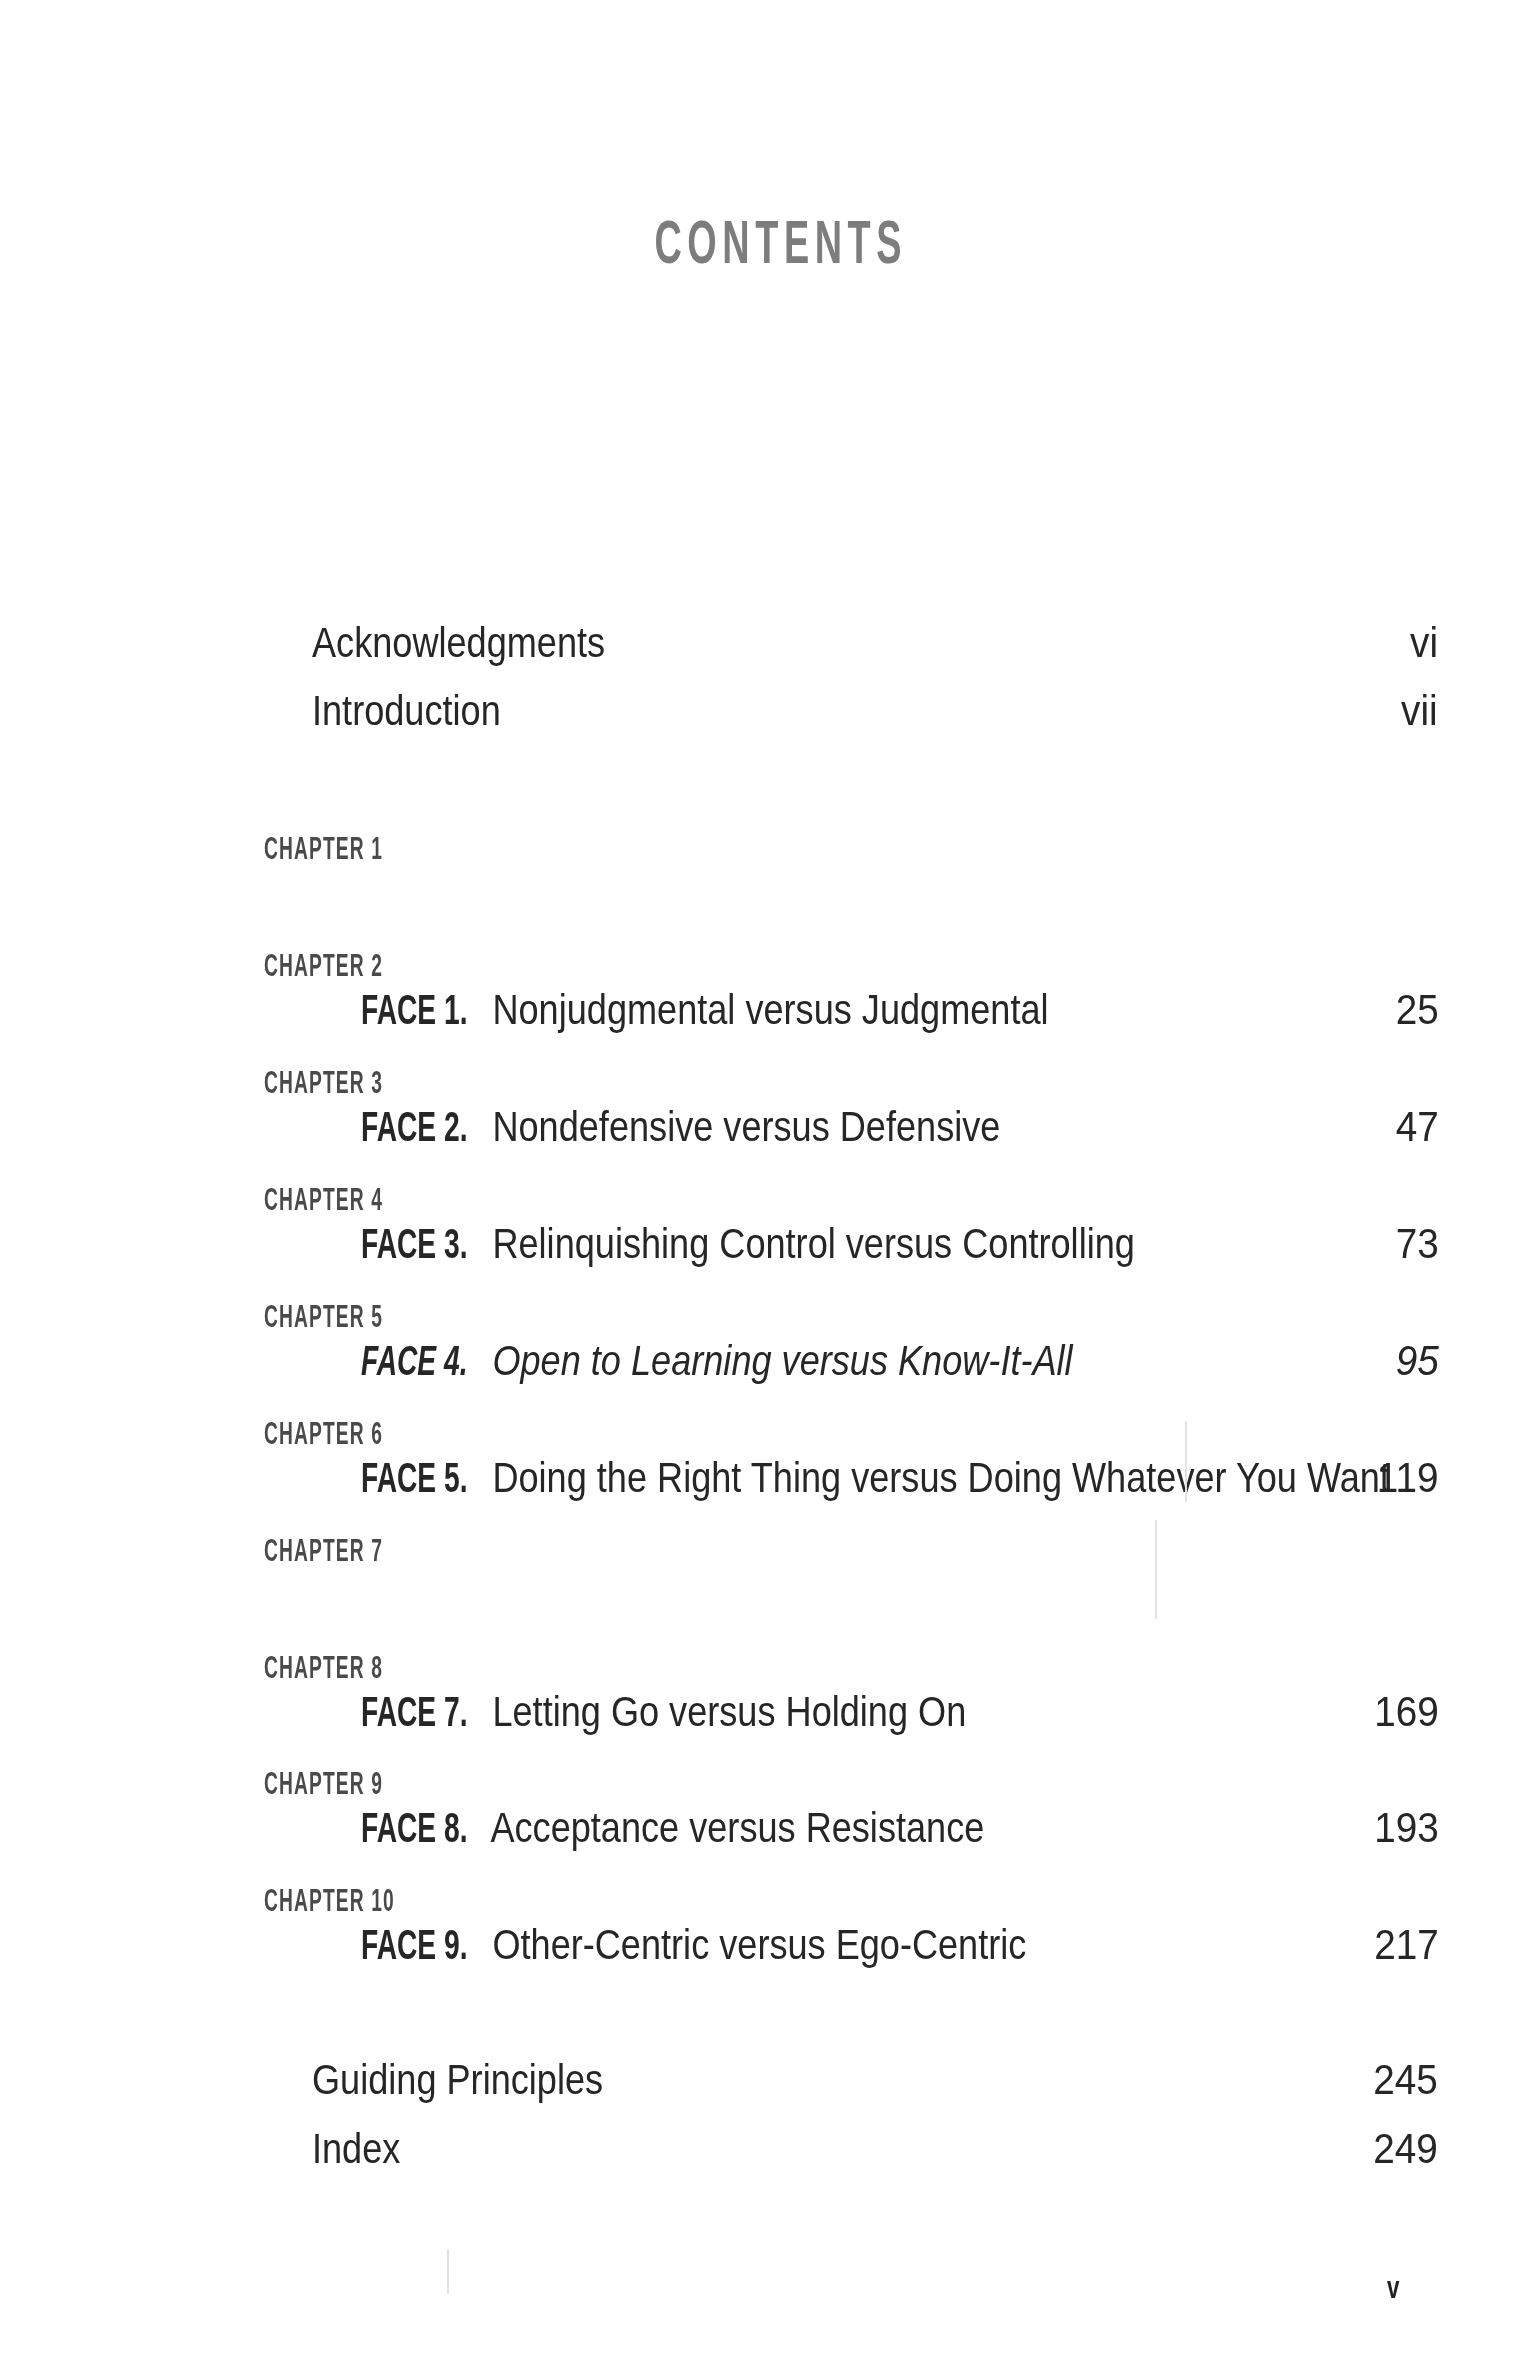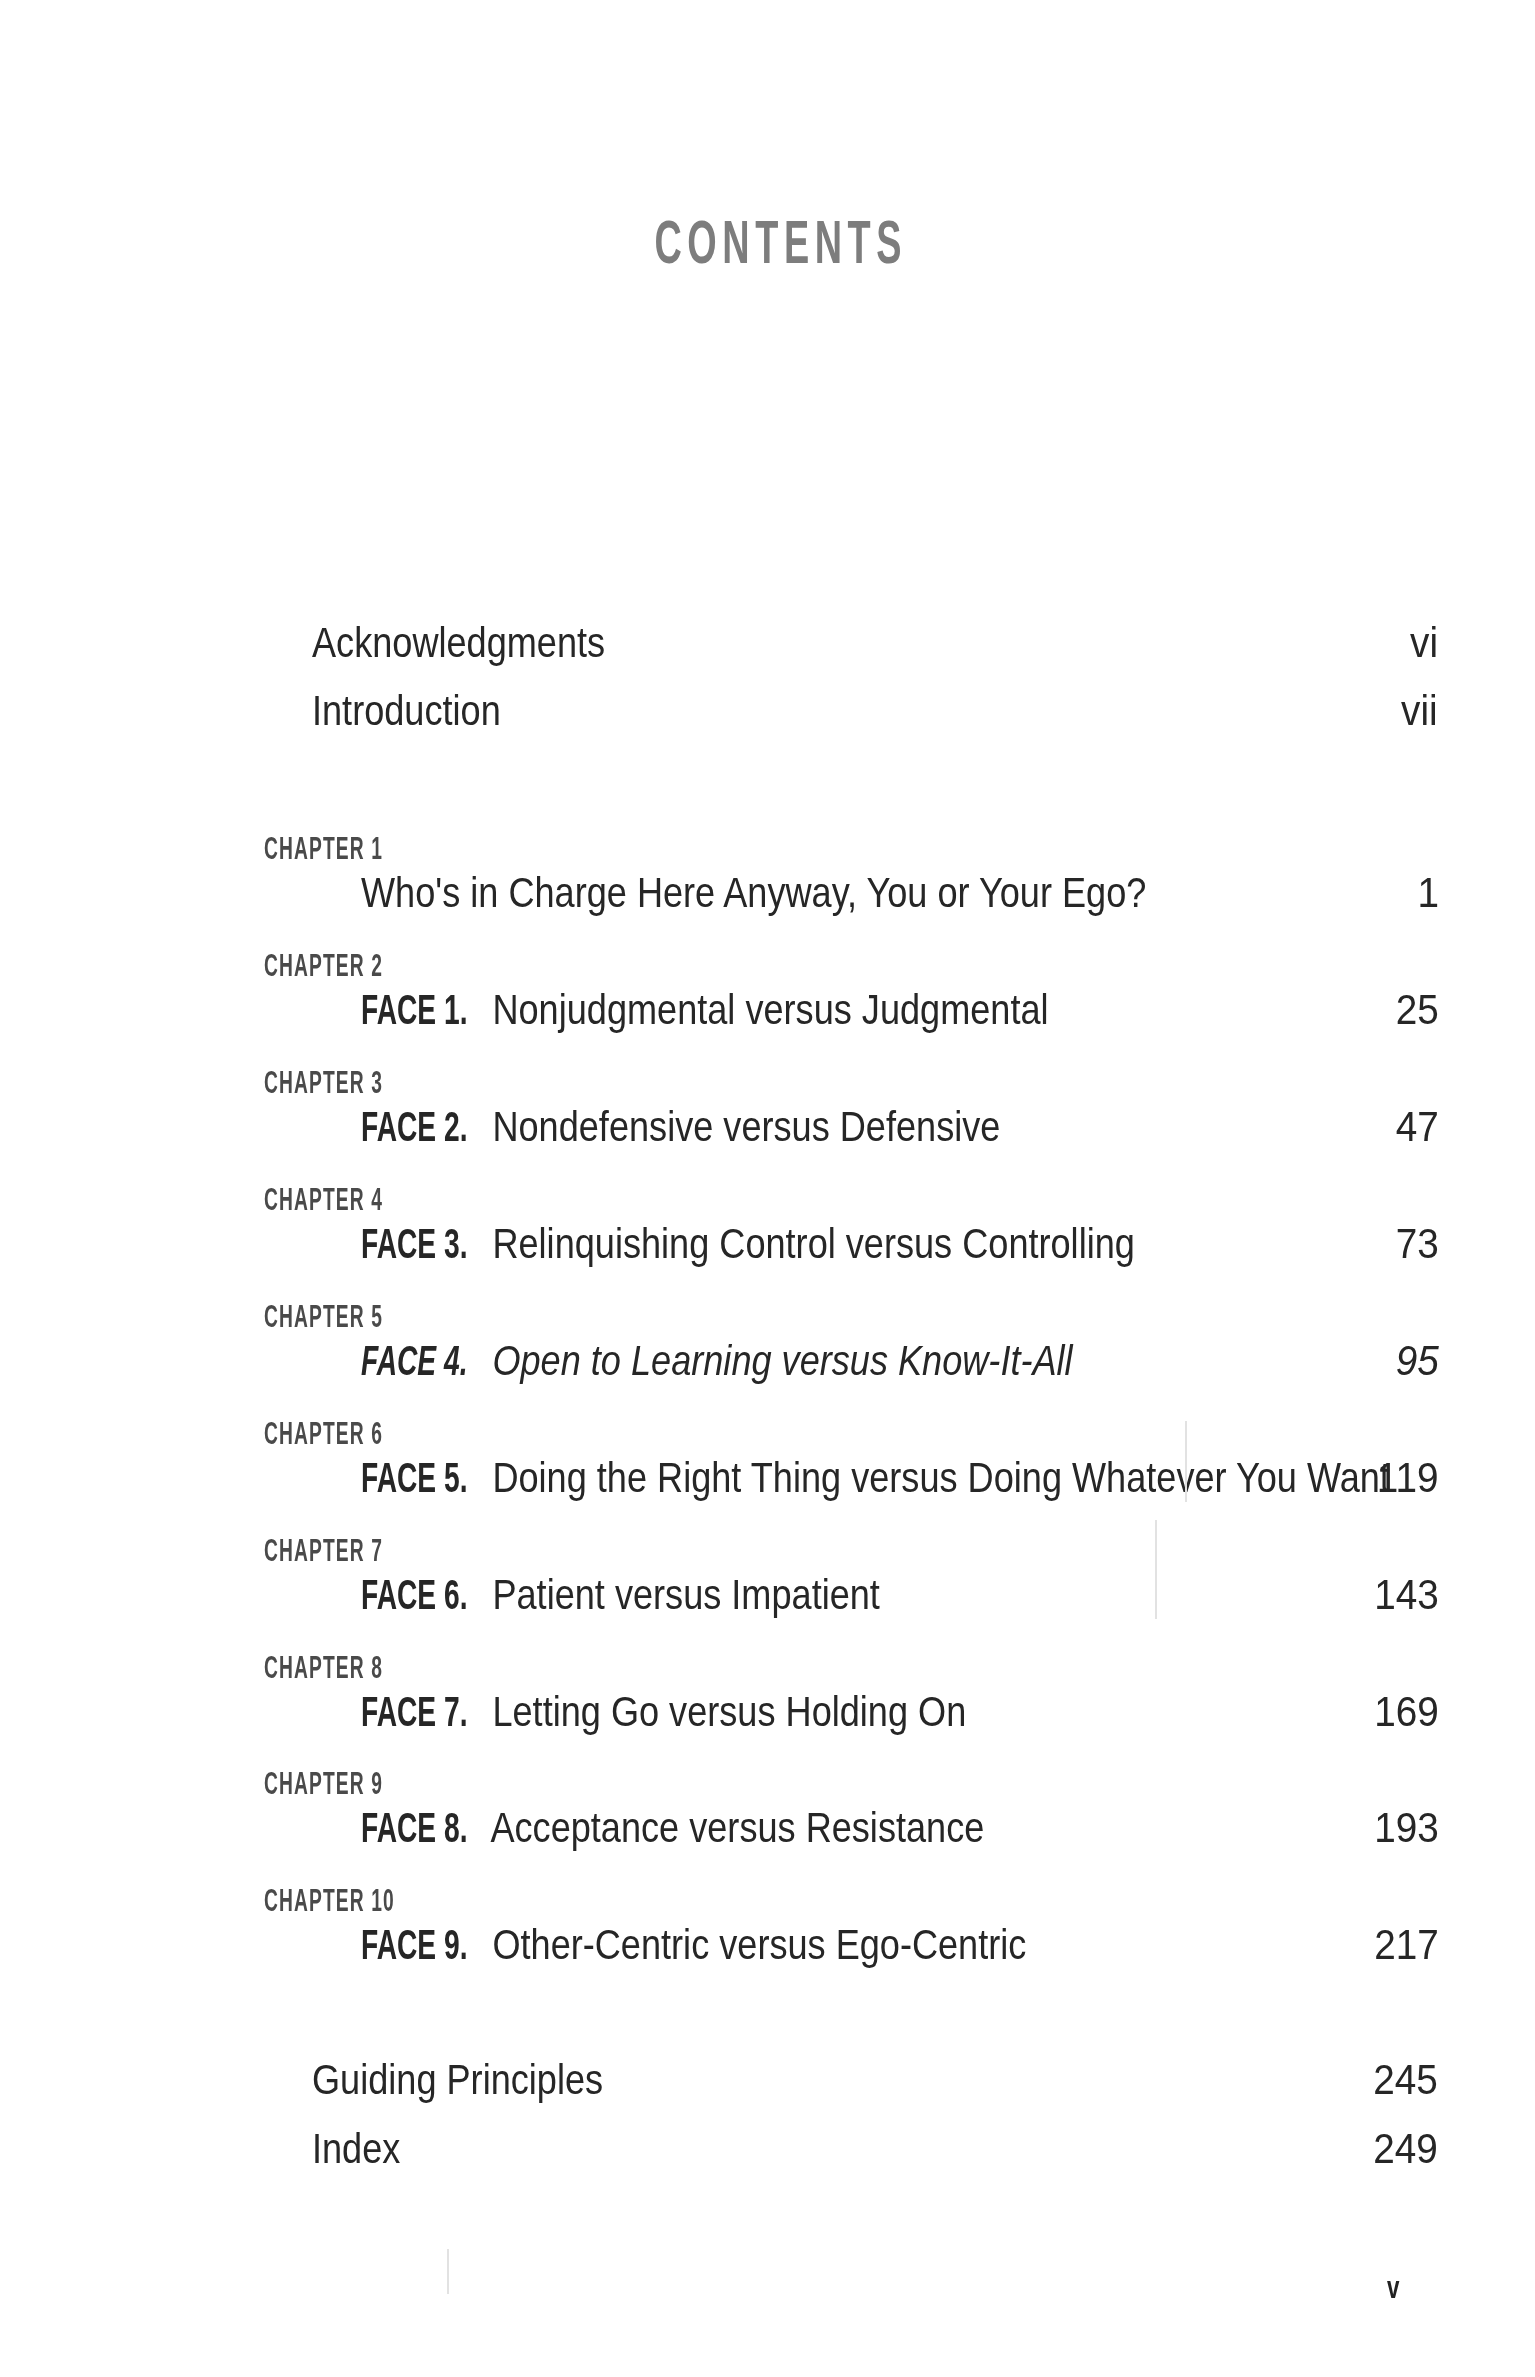--- a/index.html
+++ b/index.html
@@ -49,24 +49,20 @@
   <div class="row" style="top:610px;">
     <span class="label">Acknowledgments</span>
     <span class="page-num">vi</span>
   </div>
   <div class="row" style="top:678px;">
     <span class="label">Introduction</span>
     <span class="page-num">vii</span>
   </div>
 
   <div class="chapter-label" style="top:833px;">CHAPTER 1</div>
-  <div class="row entry" style="top:860px;">
-    <span class="label"><span>Who's in Charge Here Anyway, You or Your Ego?</span></span>
-    <span class="page-num">1</span>
-  </div>
 
   <div class="chapter-label" style="top:950px;">CHAPTER 2</div>
   <div class="row entry" style="top:977px;">
     <span class="label"><span class="face">FACE 1.</span> <span>Nonjudgmental versus Judgmental</span></span>
     <span class="page-num">25</span>
   </div>
 
   <div class="chapter-label" style="top:1067px;">CHAPTER 3</div>
   <div class="row entry" style="top:1094px;">
     <span class="label"><span class="face">FACE 2.</span> <span>Nondefensive versus Defensive</span></span>
@@ -85,24 +81,20 @@
     <span class="page-num">95</span>
   </div>
 
   <div class="chapter-label" style="top:1418px;">CHAPTER 6</div>
   <div class="row entry" style="top:1445px;">
     <span class="label"><span class="face">FACE 5.</span> <span>Doing the Right Thing versus Doing Whatever You Want</span></span>
     <span class="page-num">119</span>
   </div>
 
   <div class="chapter-label" style="top:1535px;">CHAPTER 7</div>
-  <div class="row entry" style="top:1562px;">
-    <span class="label"><span class="face">FACE 6.</span> <span>Patient versus Impatient</span></span>
-    <span class="page-num">143</span>
-  </div>
 
   <div class="chapter-label" style="top:1652px;">CHAPTER 8</div>
   <div class="row entry" style="top:1679px;">
     <span class="label"><span class="face">FACE 7.</span> <span>Letting Go versus Holding On</span></span>
     <span class="page-num">169</span>
   </div>
 
   <div class="chapter-label" style="top:1768px;">CHAPTER 9</div>
   <div class="row entry" style="top:1795px;">
     <span class="label"><span class="face">FACE 8.</span> <span>Acceptance versus Resistance</span></span>

